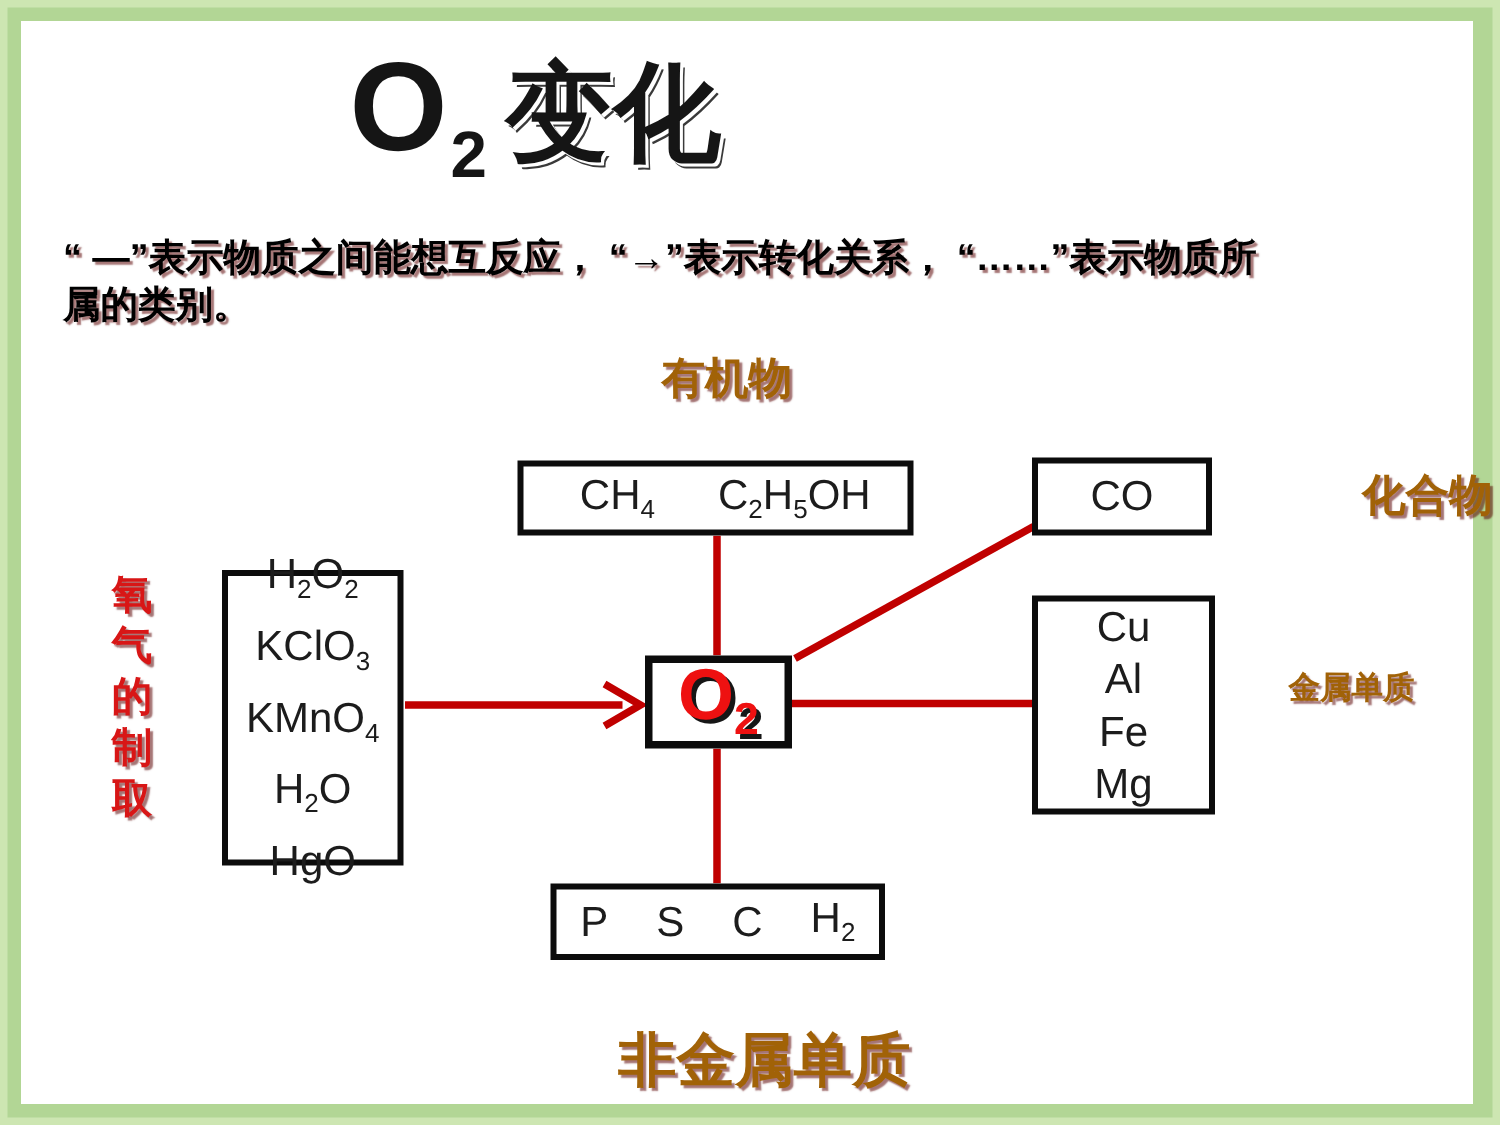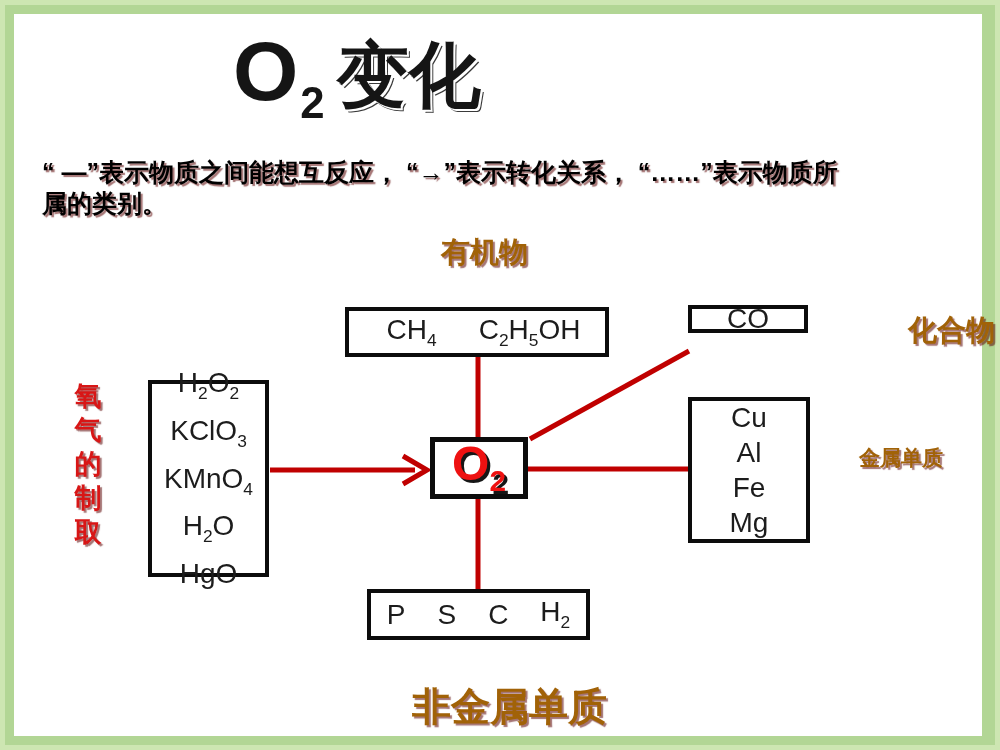--- a/index.html
+++ b/index.html
@@ -87,21 +87,21 @@
     border: 4px solid #0c0c0c;
     color: #1c1c1c;
     display: flex;
     align-items: center;
     justify-content: center;
     font-size: 28px;
     z-index: 2;
   }
   .node sub { font-size: 0.62em; }
   .box-organic   { left: 345px; top: 307px; width: 264px; height: 50px; gap: 42px; padding-left: 13px; }
-  .box-co        { left: 688px; top: 305px; width: 120px; height: 28px; }
+  .box-co        { left: 688px; top: 305px; width: 120px; height: 52px; }
   .box-producers { left: 148px; top: 380px; width: 121px; height: 197px;
                    flex-direction: column; justify-content: center; line-height: 38px; }
   .box-metals    { left: 688px; top: 397px; width: 122px; height: 146px;
                    flex-direction: column; line-height: 35px; }
   .box-nonmetals { left: 367px; top: 589px; width: 223px; height: 51px; gap: 32px; }
   .box-o2        { left: 430px; top: 437px; width: 98px; height: 62px; border-width: 5px; }
   .box-o2 .o2-text {
     font-size: 48px;
     font-weight: bold;
     color: #ee1111;

